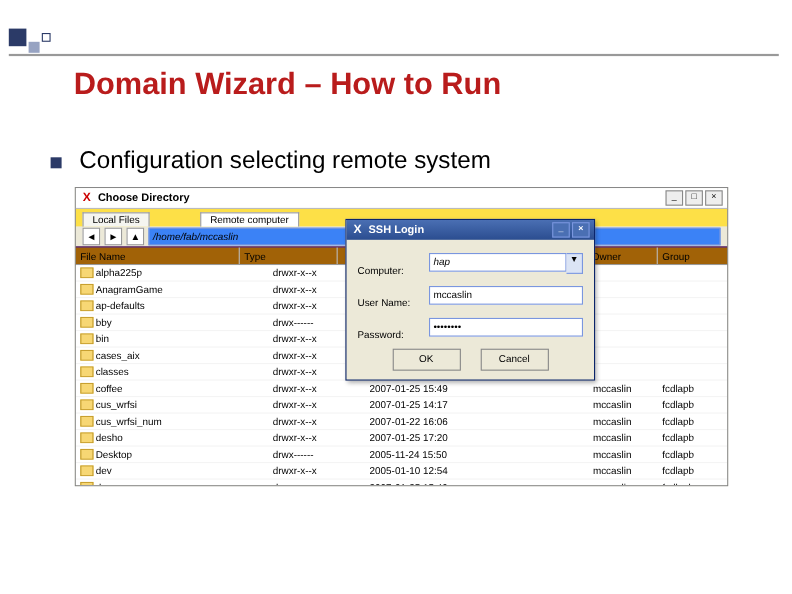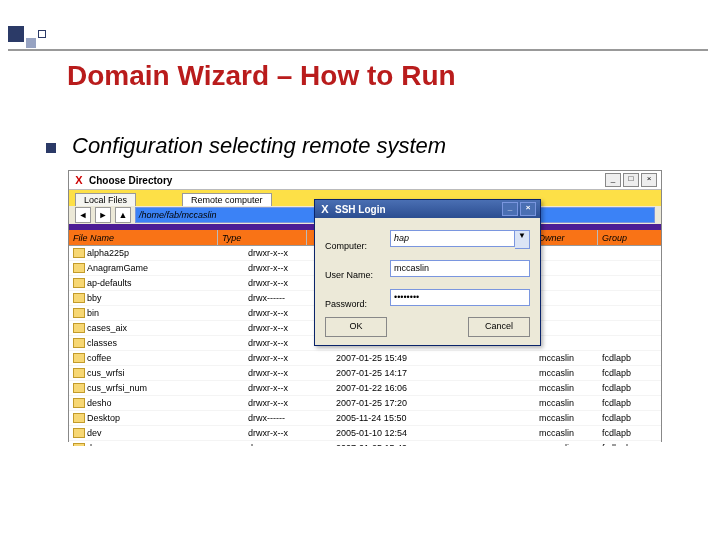--- a/index.html
+++ b/index.html
@@ -54,21 +54,20 @@
   width: 10px;
   height: 10px;
   background: #2b3a67;
 }
 .subtitle {
   position: absolute;
   top: 133px;
   left: 72px;
   font-size: 22px;
   color: #000;
-  font-style: italic;
 }
 .screenshot {
   position: absolute;
   top: 170px;
   left: 68px;
   width: 592px;
   height: 270px;
   border: 1px solid #888;
   background: #ece9d8;
   font-family: Tahoma, sans-serif;
@@ -148,24 +147,23 @@
   border: 1px solid #7a96df;
   background: #3b82f6;
   font-size: 9px;
   padding: 0 3px;
   line-height: 14px;
   font-style: italic;
 }
 .filegrid-hdr {
   display: flex;
   height: 15px;
-  background: #f97316;
-  border-top: 6px solid #4c1d95;
+  background: #a16207;
+  border-top: 1px solid #4c1d95;
   border-bottom: 1px solid #999;
-  font-style: italic;
 }
 .col-h {
   border-right: 1px solid #bbb;
   padding: 1px 4px;
   font-size: 9px;
   display: flex;
   align-items: center;
 }
 .col-name { flex: 0 0 140px; }
 .col-type { flex: 0 0 80px; }
@@ -253,21 +251,21 @@
 .combo-btn {
   width: 14px; height: 17px;
   border: 1px solid #7a96df;
   border-left: none;
   background: #dbe4f5;
   font-size: 8px;
   text-align: center;
 }
 .ssh-btns {
   display: flex;
-  justify-content: space-between;
+  justify-content: center;
   gap: 18px;
   margin-top: 8px;
 }
 .ssh-btn {
   width: 60px;
   height: 18px;
   border: 1px solid #888;
   background: #ece9d8;
   font-size: 9px;
   text-align: center;

